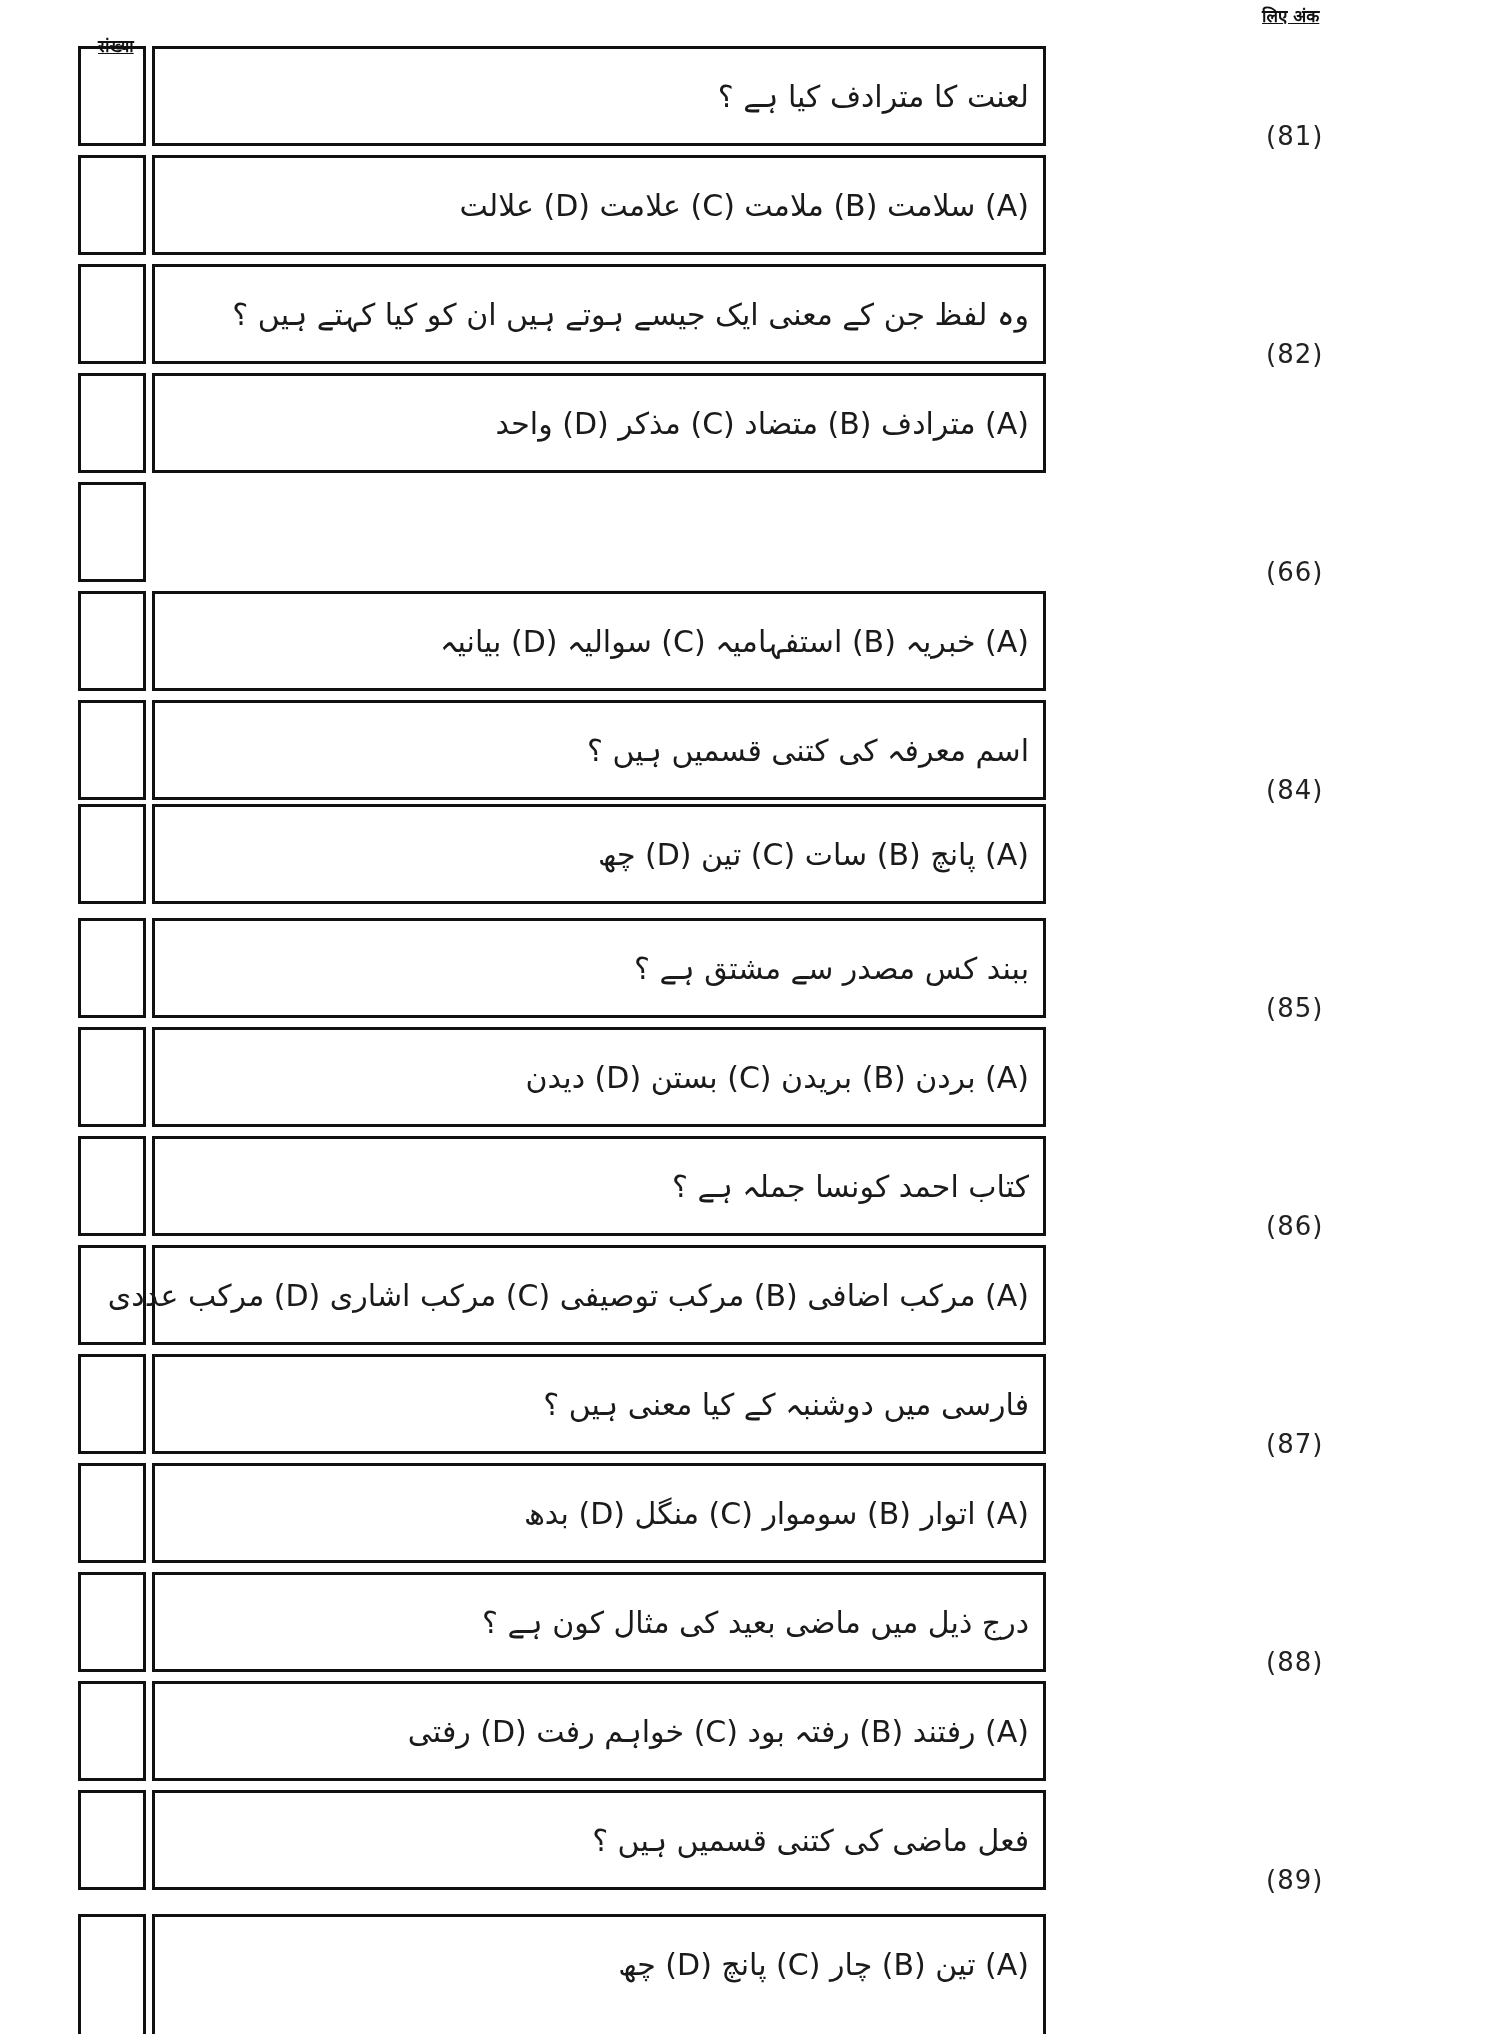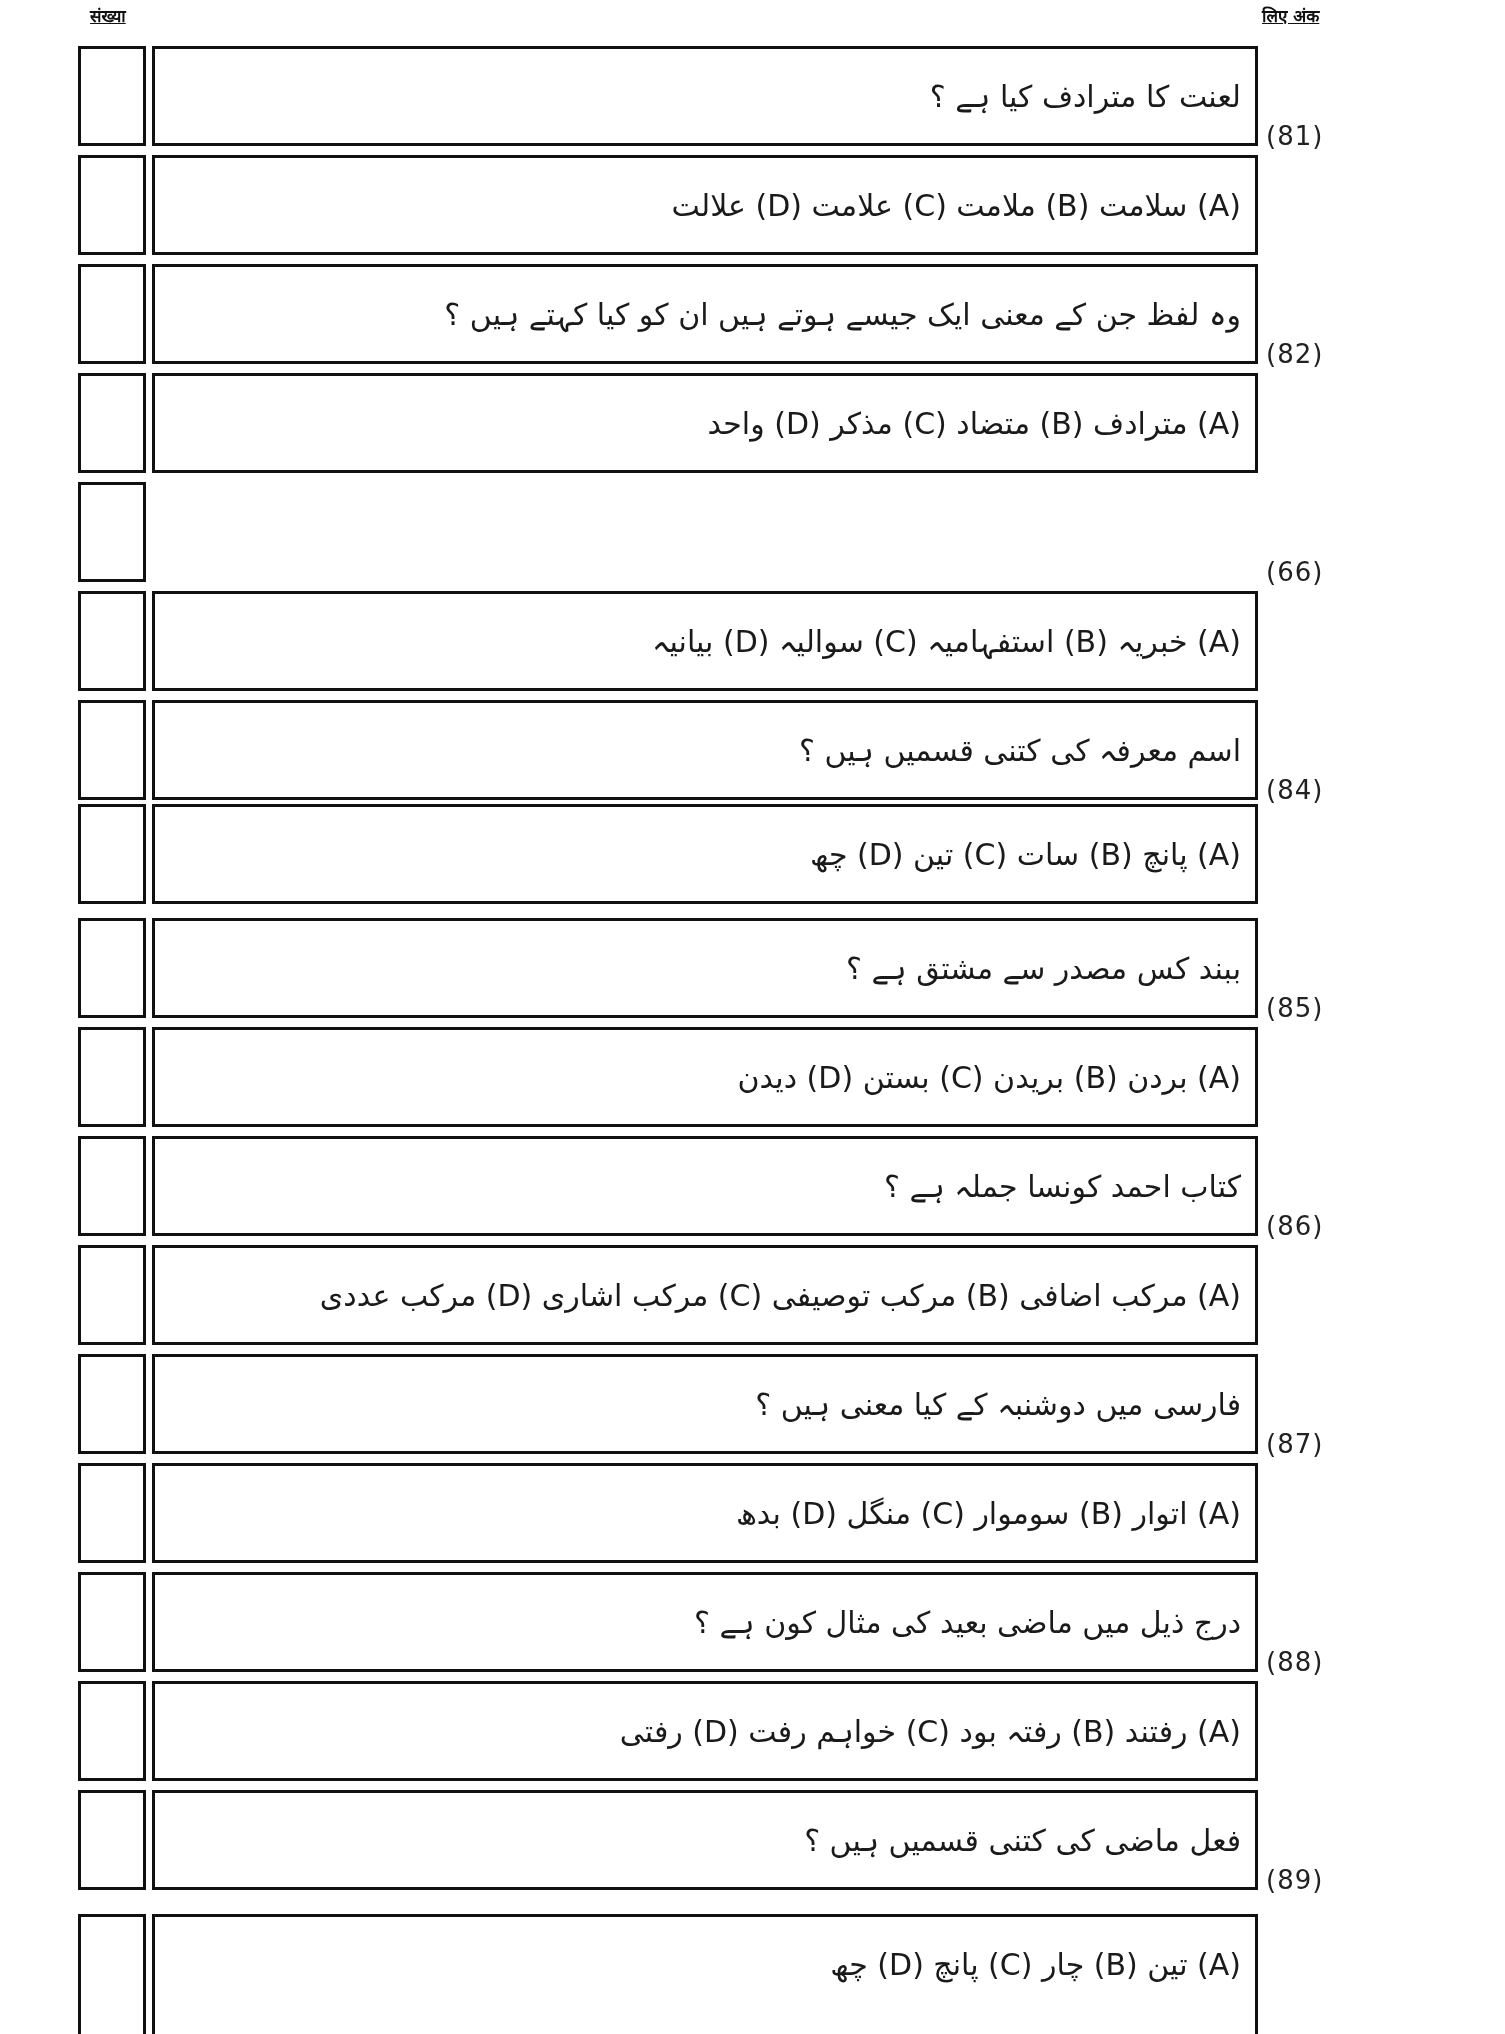--- a/index.html
+++ b/index.html
@@ -4,33 +4,33 @@
   <style>
     html, body { margin: 0; padding: 0; background: #ffffff; }
     body {
       width: 1505px; height: 2034px; position: relative; overflow: hidden;
       font-family: "DejaVu Sans", sans-serif; color: #111;
     }
     .hdr {
       position: absolute; top: 4px; font-size: 17px; font-weight: bold;
       text-decoration: underline; color: #111;
     }
-    .hdr-left { left: 90px; }
+    .hdr-left { left: 98px; margin-top: 30px; }
     .hdr-right { left: 1262px; }
 
     .sheet { position: absolute; left: 78px; top: 46px; width: 1182px; }
     .row {
       position: absolute; left: 0; height: 104px; width: 1182px;
     }
     .cell-mark {
       position: absolute; left: 0; top: 0; width: 68px; height: 100px;
       border: 3px solid #111; box-sizing: border-box;
     }
     .cell-text {
-      position: absolute; left: 74px; top: 0; width: 1106px; height: 100px;
+      position: absolute; left: 74px; top: 0; width: 894px; height: 100px;
       border: 3px solid #111; box-sizing: border-box;
       display: flex; align-items: center; justify-content: flex-end;
       padding-right: 14px;
     }
     .cell-text .txt {
       direction: rtl; unicode-bidi: isolate;
       font-family: "DejaVu Sans", sans-serif; font-size: 30px; color: #1a1a1a;
       white-space: nowrap;
     }
     .qnum {

